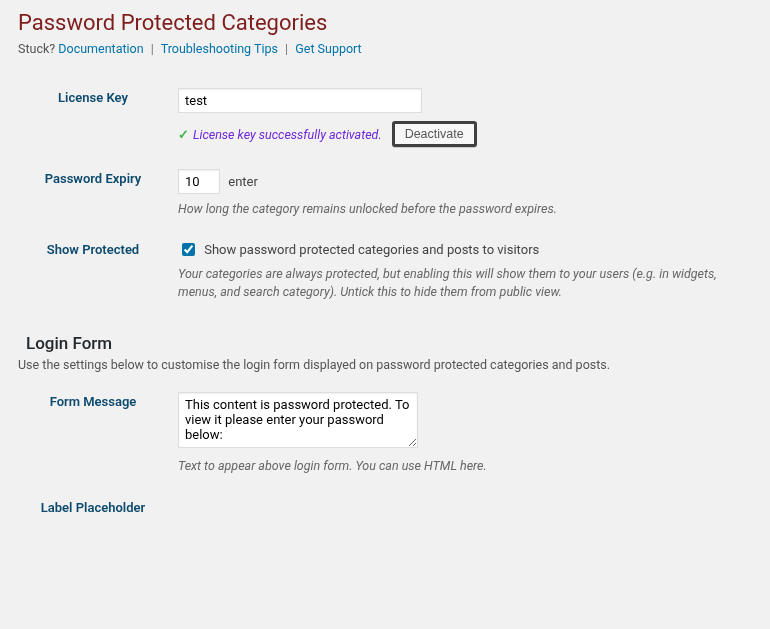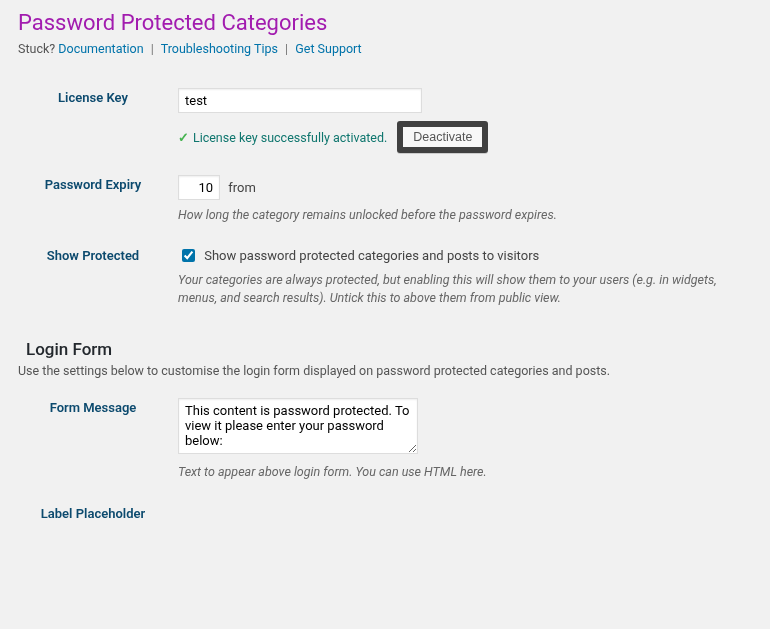--- a/index.html
+++ b/index.html
@@ -7,21 +7,21 @@
       margin: 0;
       padding: 10px 18px 20px 18px;
       font-family: -apple-system, BlinkMacSystemFont, "Segoe UI", Roboto, sans-serif;
       font-size: 13px;
       color: #444;
       background: #f1f1f1;
     }
     h1.page-title {
       font-size: 22px;
       font-weight: 400;
-      color: #a21caf;
+      color: #7f1d1d;
       margin: 0 0 6px 0;
     }
     .subline {
       font-size: 12.5px;
       color: #555;
       margin-bottom: 22px;
     }
     .subline a {
       color: #0073aa;
       text-decoration: none;
@@ -47,21 +47,21 @@
     }
     input[type="text"], textarea, input[type="number"] {
       border: 1px solid #ddd;
       background: #fff;
       padding: 4px 6px;
       font-size: 13px;
       box-shadow: inset 0 1px 2px rgba(0,0,0,0.07);
       font-family: inherit;
     }
     .reg-text { width: 244px; }
-    .small-text { width: 42px; text-align: right; }
+    .small-text { width: 42px; }
     textarea.reg-textarea {
       width: 240px;
       height: 56px;
       resize: both;
     }
     .desc {
       color: #666;
       font-style: italic;
       font-size: 12.5px;
       margin-top: 6px;
@@ -71,28 +71,29 @@
       margin-top: 8px;
       display: flex;
       align-items: center;
     }
     .check-icon {
       color: #46b450;
       font-weight: bold;
       margin-right: 4px;
     }
     .success-msg {
-      color: #0f766e;
+      color: #6d28d9;
+      font-style: italic;
       font-size: 12.5px;
       margin-right: 10px;
     }
     .btn-secondary {
       display: inline-block;
       background: #f7f7f7;
-      border: 6px solid #404040;
+      border: 3px solid #404040;
       color: #555;
       padding: 3px 10px;
       font-size: 12.5px;
       border-radius: 3px;
       cursor: pointer;
       box-shadow: 0 1px 0 #ccc;
     }
     h2.section-title {
       font-size: 17px;
       font-weight: 500;
@@ -136,32 +137,32 @@
         <span class="check-icon">✓</span>
         <span class="success-msg">License key successfully activated.</span>
         <button class="btn-secondary">Deactivate</button>
       </div>
     </td>
   </tr>
   <tr>
     <th>Password Expiry</th>
     <td>
       <input type="text" class="small-text" value="10" style="">
-      <span class="days-suffix">from</span>
+      <span class="days-suffix">enter</span>
       <div class="desc">How long the category remains unlocked before the password expires.</div>
     </td>
   </tr>
   <tr>
     <th>Show Protected</th>
     <td>
       <label class="cb-label">
         <input type="checkbox" checked="" style="">
         <span>Show password protected categories and posts to visitors</span>
       </label>
-      <div class="desc">Your categories are always protected, but enabling this will show them to your users (e.g. in widgets, menus, and search results). Untick this to above them from public view.</div>
+      <div class="desc">Your categories are always protected, but enabling this will show them to your users (e.g. in widgets, menus, and search category). Untick this to hide them from public view.</div>
     </td>
   </tr>
 </tbody>
   </table>
 
 <h2 class="section-title">Login Form</h2>
 <div class="section-desc">Use the settings below to customise the login form displayed on password protected categories and posts.</div>
 
 <table class="form-table">
   <tbody>

